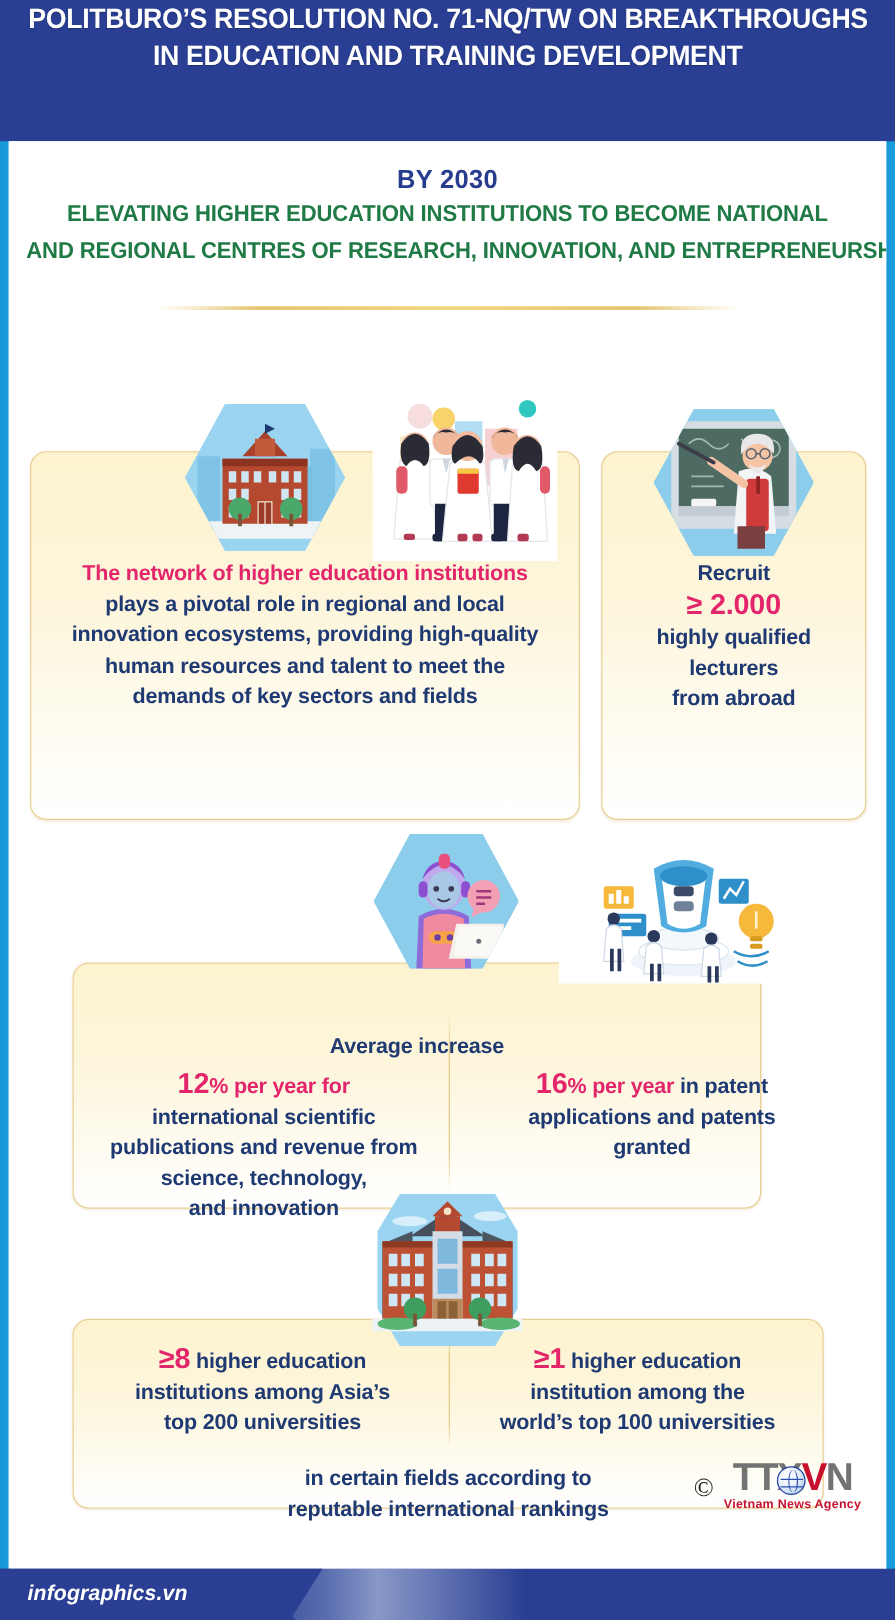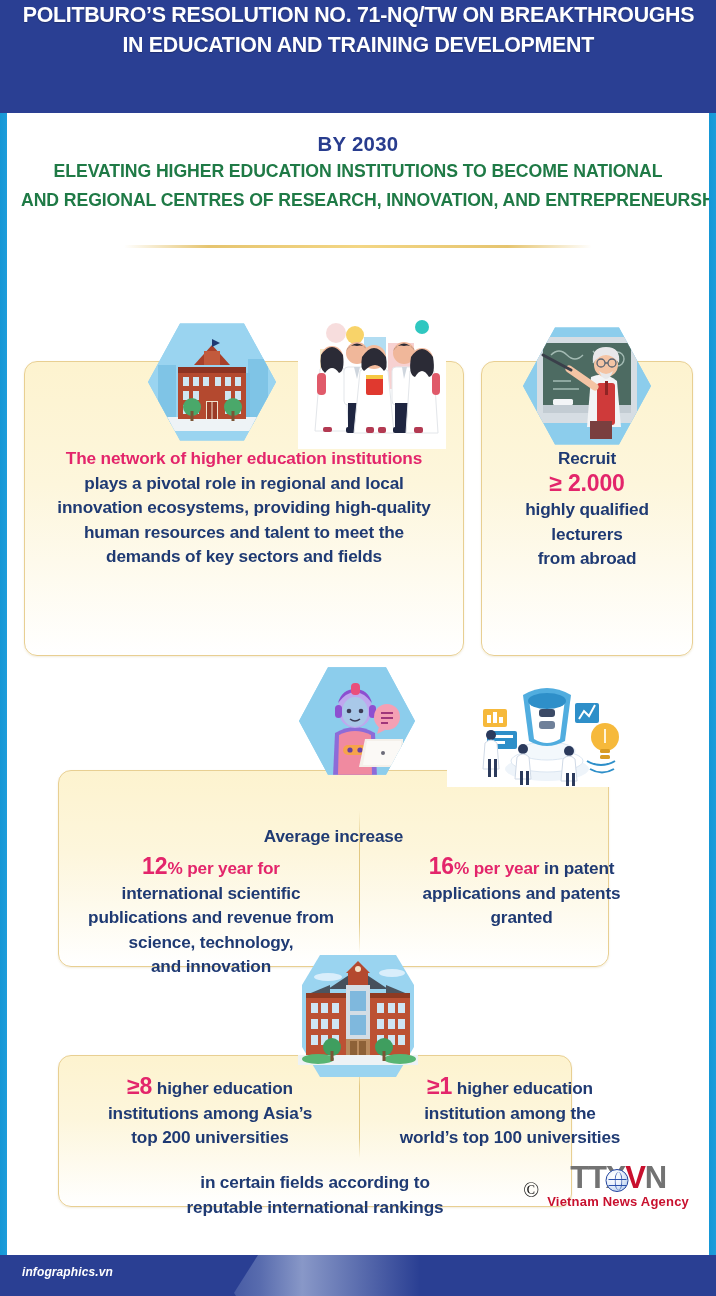--- a/index.html
+++ b/index.html
@@ -126,21 +126,21 @@
     border-right:26px solid transparent;
   }
   #footer .sheen{
     position:absolute; left:0; top:0; height:41px; width:420px;
     background:linear-gradient(90deg,rgba(255,255,255,0) 45%,rgba(210,225,245,.28) 62%,rgba(230,240,252,.5) 72%,rgba(255,255,255,0) 100%);
     clip-path:polygon(210px 0, 420px 0, 420px 41px, 236px 41px);
   }
   #footer .site{
     position:absolute; left:22px; top:10px;
     color:#ffffff; font-style:italic; font-weight:bold;
-    font-size:12px; letter-spacing:.1px; z-index:3;
+    font-size:17px; letter-spacing:.1px; z-index:3;
   }
 
   
   #ttxvn{
     position:absolute; right:20px; bottom:46px;
     display:flex; align-items:flex-end; gap:8px;
   }
   #ttxvn .copy{
     font-size:21px; color:#1b1b1b; line-height:1;
     margin-bottom:8px; font-family:"Liberation Serif",serif;
@@ -162,21 +162,21 @@
   #ttxvn .globe:before{
     content:""; position:absolute; left:2px; top:9px; width:18px; height:5px;
     border-top:1.2px solid #2b51ad; border-bottom:1.2px solid #2b51ad;
   }
   #ttxvn .globe:after{
     content:""; position:absolute; left:8px; top:2px; width:6px; height:18px;
     border-left:1.2px solid #2b51ad; border-right:1.2px solid #2b51ad;
     border-radius:50%;
   }
   #ttxvn .agency{
-    font-size:13px; font-weight:bold; color:#c8102e;
+    font-size:10px; font-weight:bold; color:#c8102e;
     letter-spacing:.2px; margin-top:1px;
   }
 </style>
 </head>
 <body>
 
 <div id="page">
 
   <div class="edge-left"></div>
   <div class="edge-right"></div>
@@ -459,21 +459,21 @@
         </g>
         <g fill="#2b3a5c">
           <circle cx="122" cy="76" r="5"></circle>
           <path d="M116 84 q6 -6 12 0 l2 22 h-16z" fill="#ffffff" stroke="#cfd9e6"></path>
           <rect x="119" y="98" width="3" height="13"></rect>
             <rect x="125" y="98" width="3" height="13"></rect>
         </g>
       </svg>
     </div>
 
-    <div class="card" style="left:51px; top:942px; width:514px; height:152px;">
+    <div class="card" style="left:51px; top:942px; width:601px; height:152px;">
       <div class="vdiv" style="left:300px; top:10px; height:92px;"></div>
 
       <div class="card-text" style="top:18px; left:4px; width:294px;">
         <span class="hl big">≥8</span><span> higher education</span><br>
         <span>institutions among Asia’s</span><br>
         <span>top 200 universities</span>
       </div>
 
       <div class="card-text" style="top:18px; left:304px; width:294px;">
         <span class="hl big">≥1</span><span> higher education</span><br>

